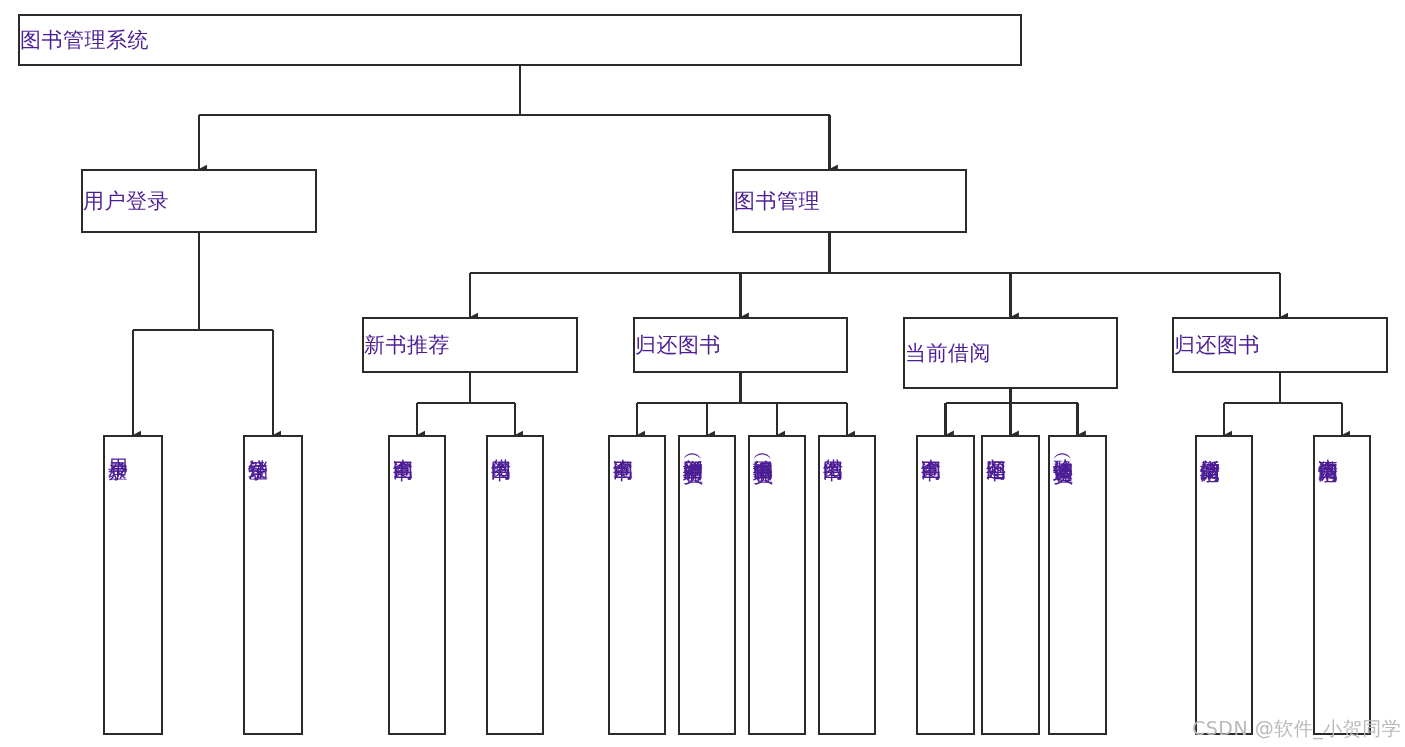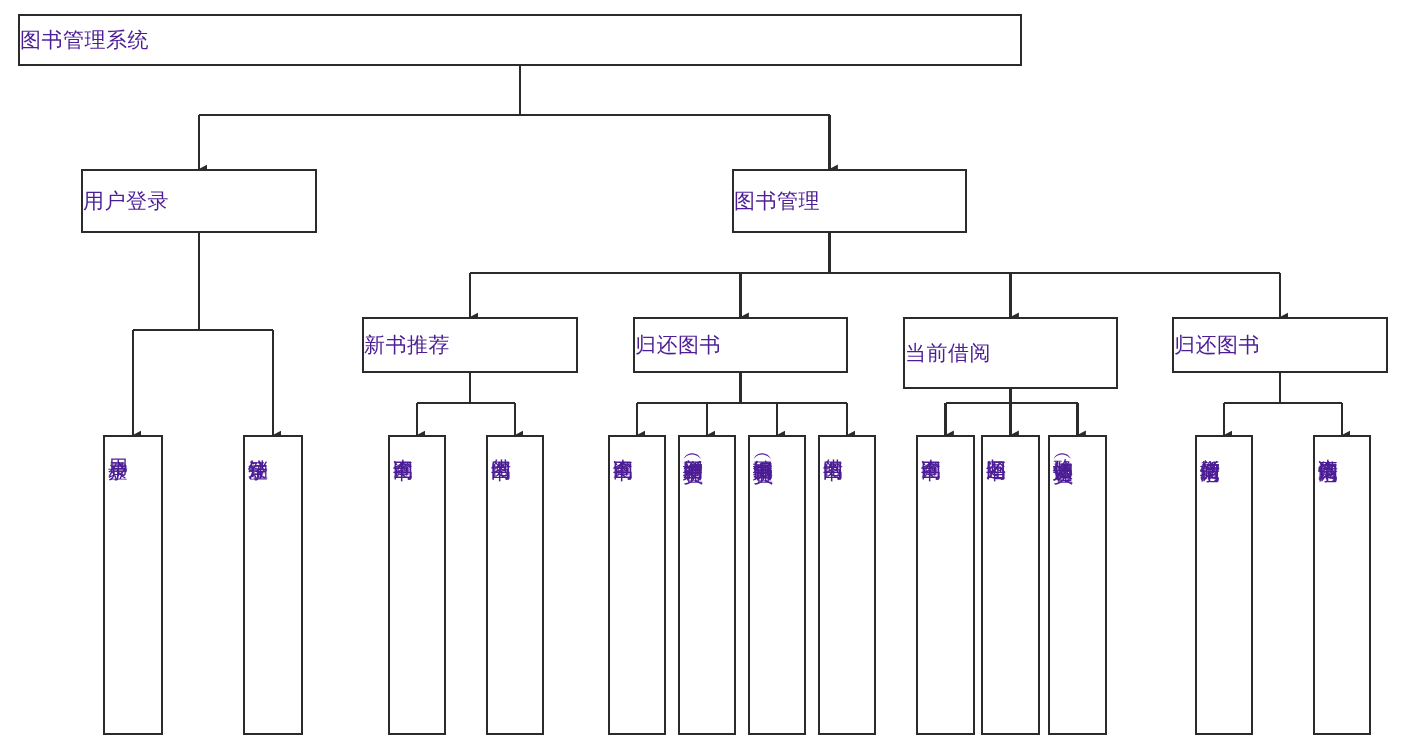--- a/index.html
+++ b/index.html
@@ -188,13 +188,14 @@
       <div class="node vertical" id="node-leaf-11" style="left: 1048px; top: 435px; width: 59px; height: 300px;">
         <span class="node-label">确认归还（管理员）</span>
       </div>
       <div class="node vertical" id="node-leaf-12" style="left: 1195px; top: 435px; width: 58px; height: 300px;">
         <span class="node-label">新增借阅记录</span>
       </div>
       <div class="node vertical" id="node-leaf-13" style="left: 1313px; top: 435px; width: 58px; height: 300px;">
         <span class="node-label">查询借阅记录</span>
       </div>
     </div>
+  <div class="watermark" style="left: 1192px; top: 716px; color: rgb(185, 185, 185);">CSDN @软件_小贺同学</div>
 </div>
 
 </body></html>

